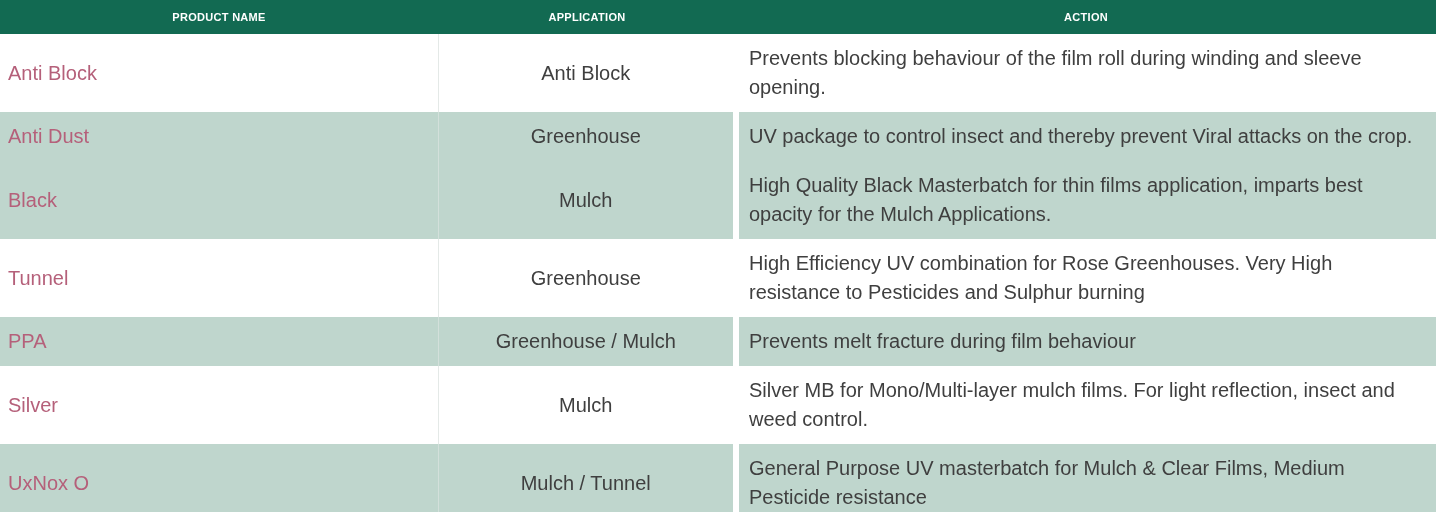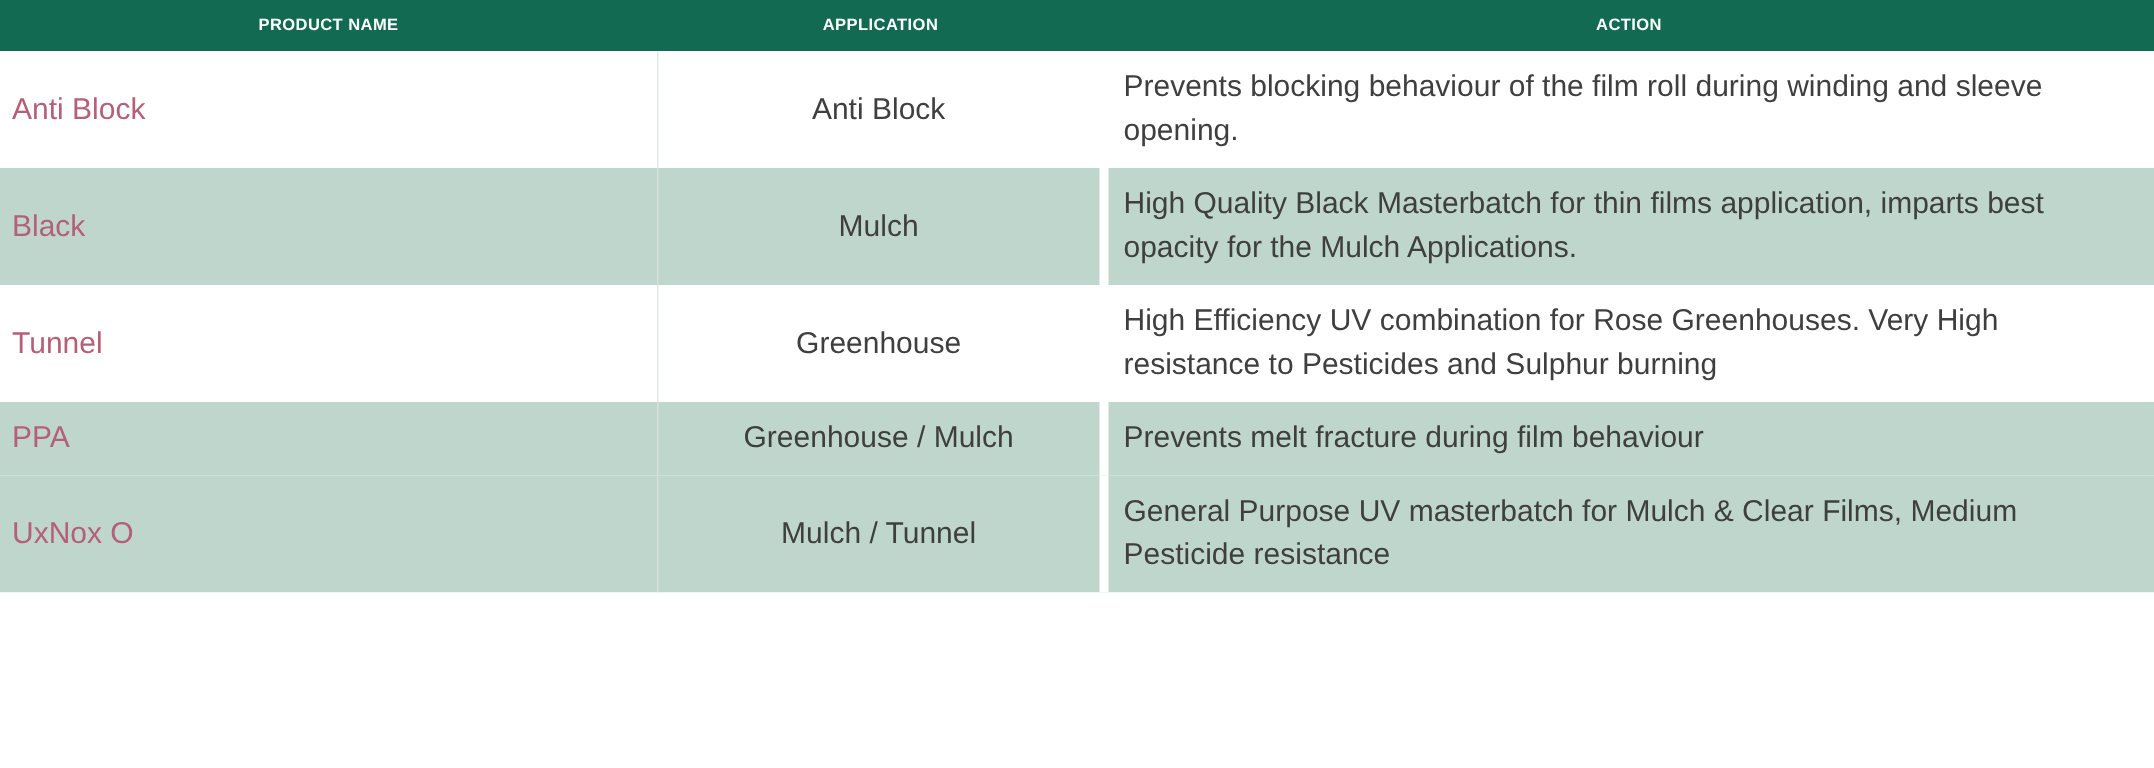--- a/index.html
+++ b/index.html
@@ -77,33 +77,43 @@
       <th class="col-action">ACTION</th>
     </tr>
   </thead>
   <tbody>
     <tr class="row-odd">
       <td class="cell-name">Anti Block</td>
       <td class="cell-app">Anti Block</td>
       <td class="cell-action">Prevents blocking behaviour of the film roll during winding and sleeve opening.</td>
     </tr>
     <tr class="row-even">
+      <td class="cell-name">Anti Dust</td>
+      <td class="cell-app">Greenhouse</td>
+      <td class="cell-action">UV package to control insect and thereby prevent Viral attacks on the crop.</td>
+    </tr>
+    <tr class="row-even">
       <td class="cell-name">Black</td>
       <td class="cell-app">Mulch</td>
       <td class="cell-action">High Quality Black Masterbatch for thin films application, imparts best opacity for the Mulch Applications.</td>
     </tr>
     <tr class="row-odd">
       <td class="cell-name">Tunnel</td>
       <td class="cell-app">Greenhouse</td>
       <td class="cell-action">High Efficiency UV combination for Rose Greenhouses. Very High resistance to Pesticides and Sulphur burning</td>
     </tr>
     <tr class="row-even">
       <td class="cell-name">PPA</td>
       <td class="cell-app">Greenhouse / Mulch</td>
       <td class="cell-action">Prevents melt fracture during film behaviour</td>
     </tr>
+    <tr class="row-odd">
+      <td class="cell-name">Silver</td>
+      <td class="cell-app">Mulch</td>
+      <td class="cell-action">Silver MB for Mono/Multi-layer mulch films. For light reflection, insect and weed control.</td>
+    </tr>
     <tr class="row-even">
       <td class="cell-name">UxNox O</td>
       <td class="cell-app">Mulch / Tunnel</td>
       <td class="cell-action">General Purpose UV masterbatch for Mulch &amp; Clear Films, Medium Pesticide resistance</td>
     </tr>
   </tbody>
 </table>
 
 </body></html>

